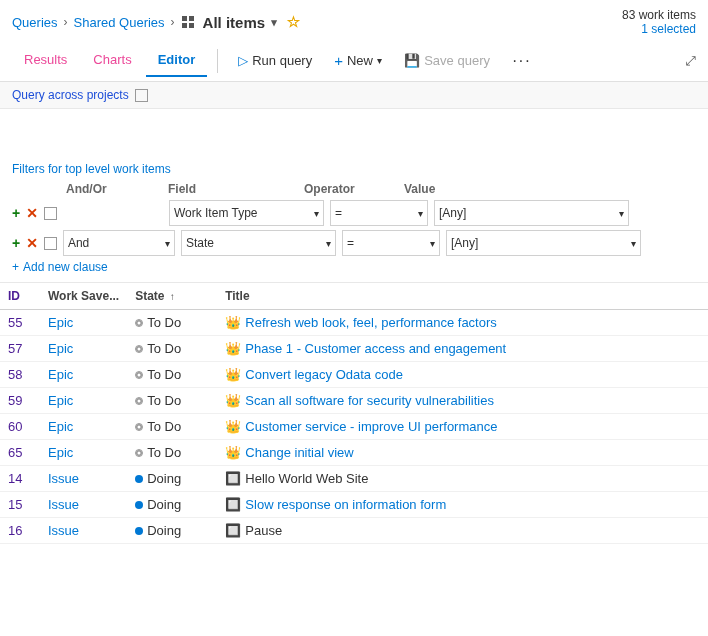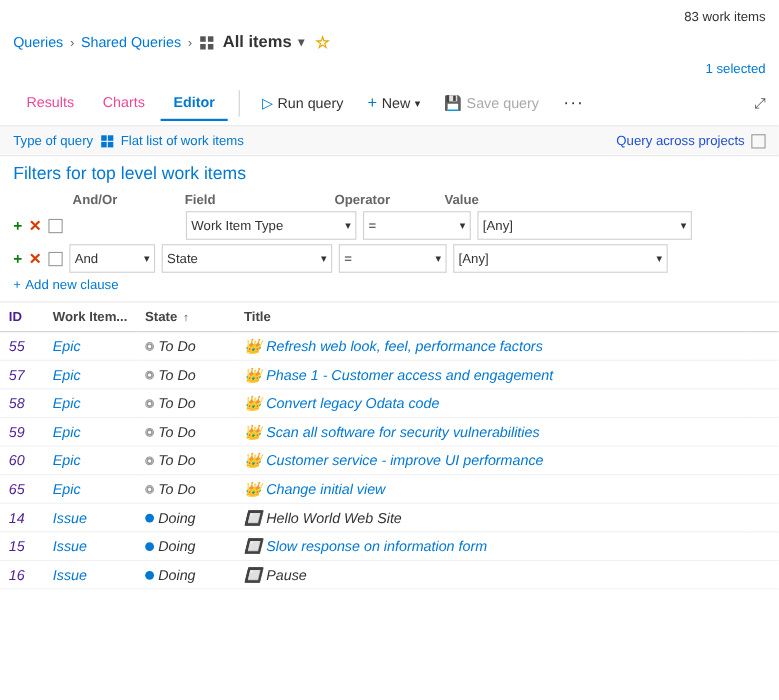--- a/index.html
+++ b/index.html
@@ -9,21 +9,21 @@
     .breadcrumb {
       display: flex; align-items: center; padding: 8px 12px 4px 12px;
       font-size: 13px; color: #0078d4; justify-content: space-between;
     }
     .breadcrumb-left { display: flex; align-items: center; gap: 6px; }
     .breadcrumb-sep { color: #666; font-size: 12px; }
     .breadcrumb-item { color: #0078d4; cursor: pointer; }
     .breadcrumb-current { display: flex; align-items: center; gap: 4px; color: #333; font-weight: 600; font-size: 15px; }
     .breadcrumb-right { font-size: 12px; color: #333; text-align: right; }
     .breadcrumb-right span { display: block; }
-    .selected-text { color: #0078d4; margin-top: 33px; }
+    .selected-text { color: #0078d4; }
 
     
     .toolbar {
       display: flex; align-items: center; padding: 4px 12px;
       border-bottom: 1px solid #e0e0e0; gap: 2px;
     }
     .tab { padding: 8px 12px; cursor: pointer; font-size: 13px; color: #ec4899; border-bottom: 2px solid transparent; }
     .tab.active { color: #0078d4; border-bottom: 2px solid #0078d4; font-weight: 600; }
     .toolbar-sep { width: 1px; height: 24px; background: #d0d0d0; margin: 0 8px; }
     .toolbar-btn {
@@ -39,53 +39,53 @@
       display: flex; align-items: center; justify-content: space-between;
       padding: 6px 12px; background: #f8f8f8; border-bottom: 1px solid #e8e8e8;
       font-size: 12px; color: #0078d4;
     }
     .query-type-left { display: flex; align-items: center; gap: 6px; }
     .query-type-right { display: flex; align-items: center; gap: 6px; color: #1d4ed8; }
     .checkbox-small { width: 13px; height: 13px; border: 1px solid #999; display: inline-block; }
 
     
     .filters-section { padding: 8px 12px; border-bottom: 1px solid #e8e8e8; }
-    .filters-label { font-size: 16px; color: #0078d4; margin-bottom: 6px; }
+    .filters-label { font-size: 12px; color: #0078d4; margin-bottom: 6px; margin-top: 45px; }
 
     .filter-row { display: flex; align-items: center; gap: 6px; margin-bottom: 4px; }
     .filter-add-btn { color: #107c10; font-weight: bold; cursor: pointer; font-size: 14px; }
     .filter-remove-btn { color: #d83b01; font-weight: bold; cursor: pointer; font-size: 14px; }
     .filter-checkbox { width: 13px; height: 13px; border: 1px solid #999; flex-shrink: 0; }
     .filter-select {
       height: 26px; border: 1px solid #d0d0d0; background: #fff;
       font-size: 12px; color: #333; cursor: pointer; padding: 0 4px;
       display: flex; align-items: center; justify-content: space-between;
       border-radius: 0;
     }
-    .filter-select-and { width: 78px; }
+    .filter-select-and { width: 112px; }
     .filter-select-field { width: 155px; }
     .filter-select-op { width: 90px; }
     .filter-select-val { width: 195px; }
     .filter-select .chevron { color: #333; font-size: 10px; }
     .fh { font-size: 12px; color: #666; font-weight: 600; }
 
     .add-clause { color: #0078d4; cursor: pointer; font-size: 12px; display: flex; align-items: center; gap: 4px; margin-top: 4px; }
 
     
     .table-container { overflow-y: auto; max-height: 360px; position: relative; }
     table { width: 100%; border-collapse: collapse; }
     thead th {
       font-size: 12px; font-weight: 600; color: #444;
       padding: 6px 8px; border-bottom: 1px solid #d0d0d0;
       text-align: left; background: #fff; position: sticky; top: 0;
       white-space: nowrap;
     }
     tbody tr { border-bottom: 1px solid #f0f0f0; }
     tbody tr.selected { background: #deecf9; }
-    td { padding: 5px 8px; font-size: 13px; vertical-align: middle; font-style: italic; }
+    td { padding: 5px 8px; font-size: 13px; vertical-align: middle; }
     .td-id { color: #4c1d95; width: 40px; }
     .td-type { color: #0078d4; width: 80px; }
     .td-state { width: 90px; white-space: nowrap; }
     .state-dot { display: inline-block; width: 8px; height: 8px; border-radius: 50%; margin-right: 4px; }
     .dot-todo { background: #ccc; border: 1.5px solid #999; background: transparent; box-shadow: inset 0 0 0 1.5px #999; }
     .dot-doing { background: #0078d4; }
     .crown-icon { color: #e8a800; margin-right: 4px; font-size: 13px; }
     .item-icon { color: #6c3ebf; margin-right: 4px; font-size: 12px; }
     .more-btn { color: #666; cursor: pointer; font-size: 16px; padding: 0 4px; }
 
@@ -142,32 +142,20 @@
   <button class="toolbar-btn disabled">
     <span style="color:#aaa;">💾</span>
     <span style="color:#aaa;">Save query</span>
   </button>
   <button class="toolbar-btn" style="font-size:16px;letter-spacing:1px;">···</button>
   <div style="flex:1"></div>
   <span class="expand-icon">⤢</span>
 </div>
 
 <div class="query-type-bar">
-  <div class="query-type-left">
-    <span>Type of query</span>
-    <span style="display:inline-flex;align-items:center;">
-      <svg width="13" height="13" viewBox="0 0 13 13" fill="none">
-        <rect x="1" y="1" width="5" height="5" fill="#0078d4"></rect>
-        <rect x="7" y="1" width="5" height="5" fill="#0078d4"></rect>
-        <rect x="1" y="7" width="5" height="5" fill="#0078d4"></rect>
-        <rect x="7" y="7" width="5" height="5" fill="#0078d4"></rect>
-      </svg>
-    </span>
-    <span style="cursor:pointer;">Flat list of work items</span>
-  </div>
   <div class="query-type-right">
     <span>Query across projects</span>
     <span class="checkbox-small"></span>
   </div>
 </div>
 
 <div class="filters-section">
   <div class="filters-label">Filters for top level work items</div>
 
   <div style="display:flex; align-items:center; margin-bottom:4px; padding-left:2px;">
@@ -223,21 +211,21 @@
     <span>+</span>
     <span>Add new clause</span>
   </div>
 </div>
 
 <div class="table-container">
   <table>
     <thead>
       <tr>
         <th class="td-id">ID</th>
-        <th>Work Item... </th>
+        <th>Work Save... </th>
         <th>State <span class="sort-arrow">↑</span></th>
         <th>Title</th>
         <th style="width:30px;"></th>
       </tr>
     </thead>
     <tbody id="table-body">
     <tr>
     <td class="td-id">55</td>
     <td class="td-type">Epic</td>
     <td class="td-state">

